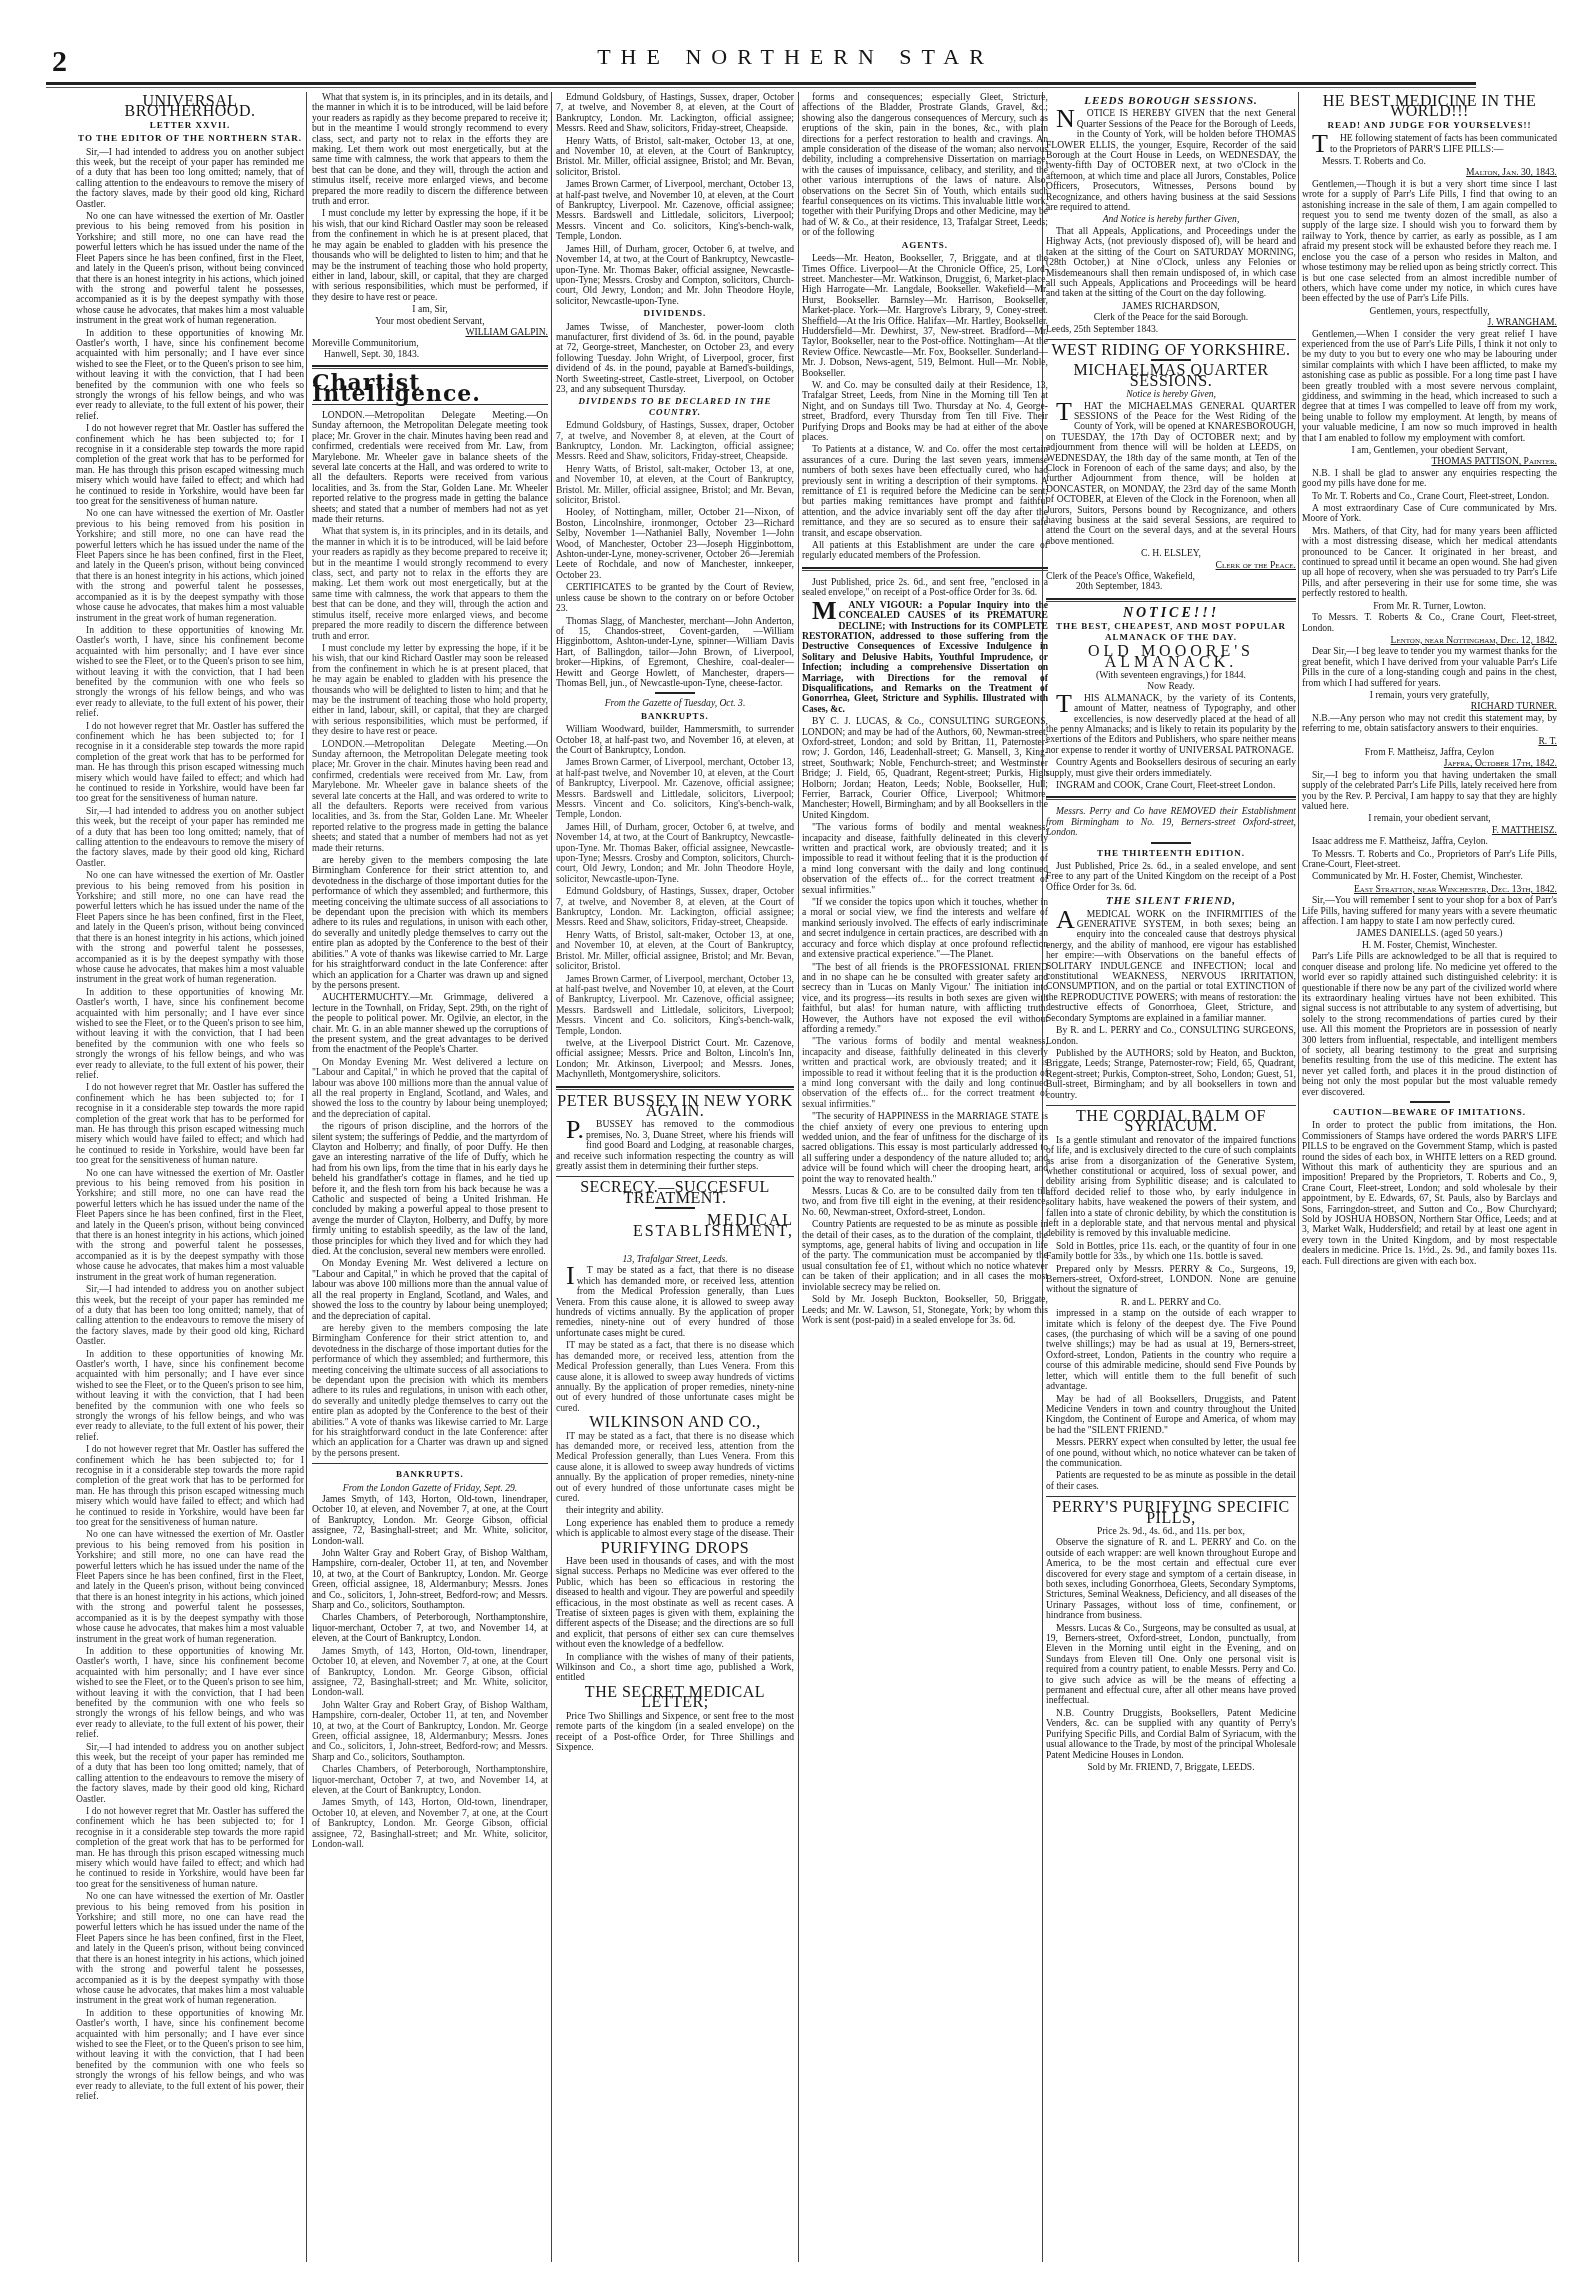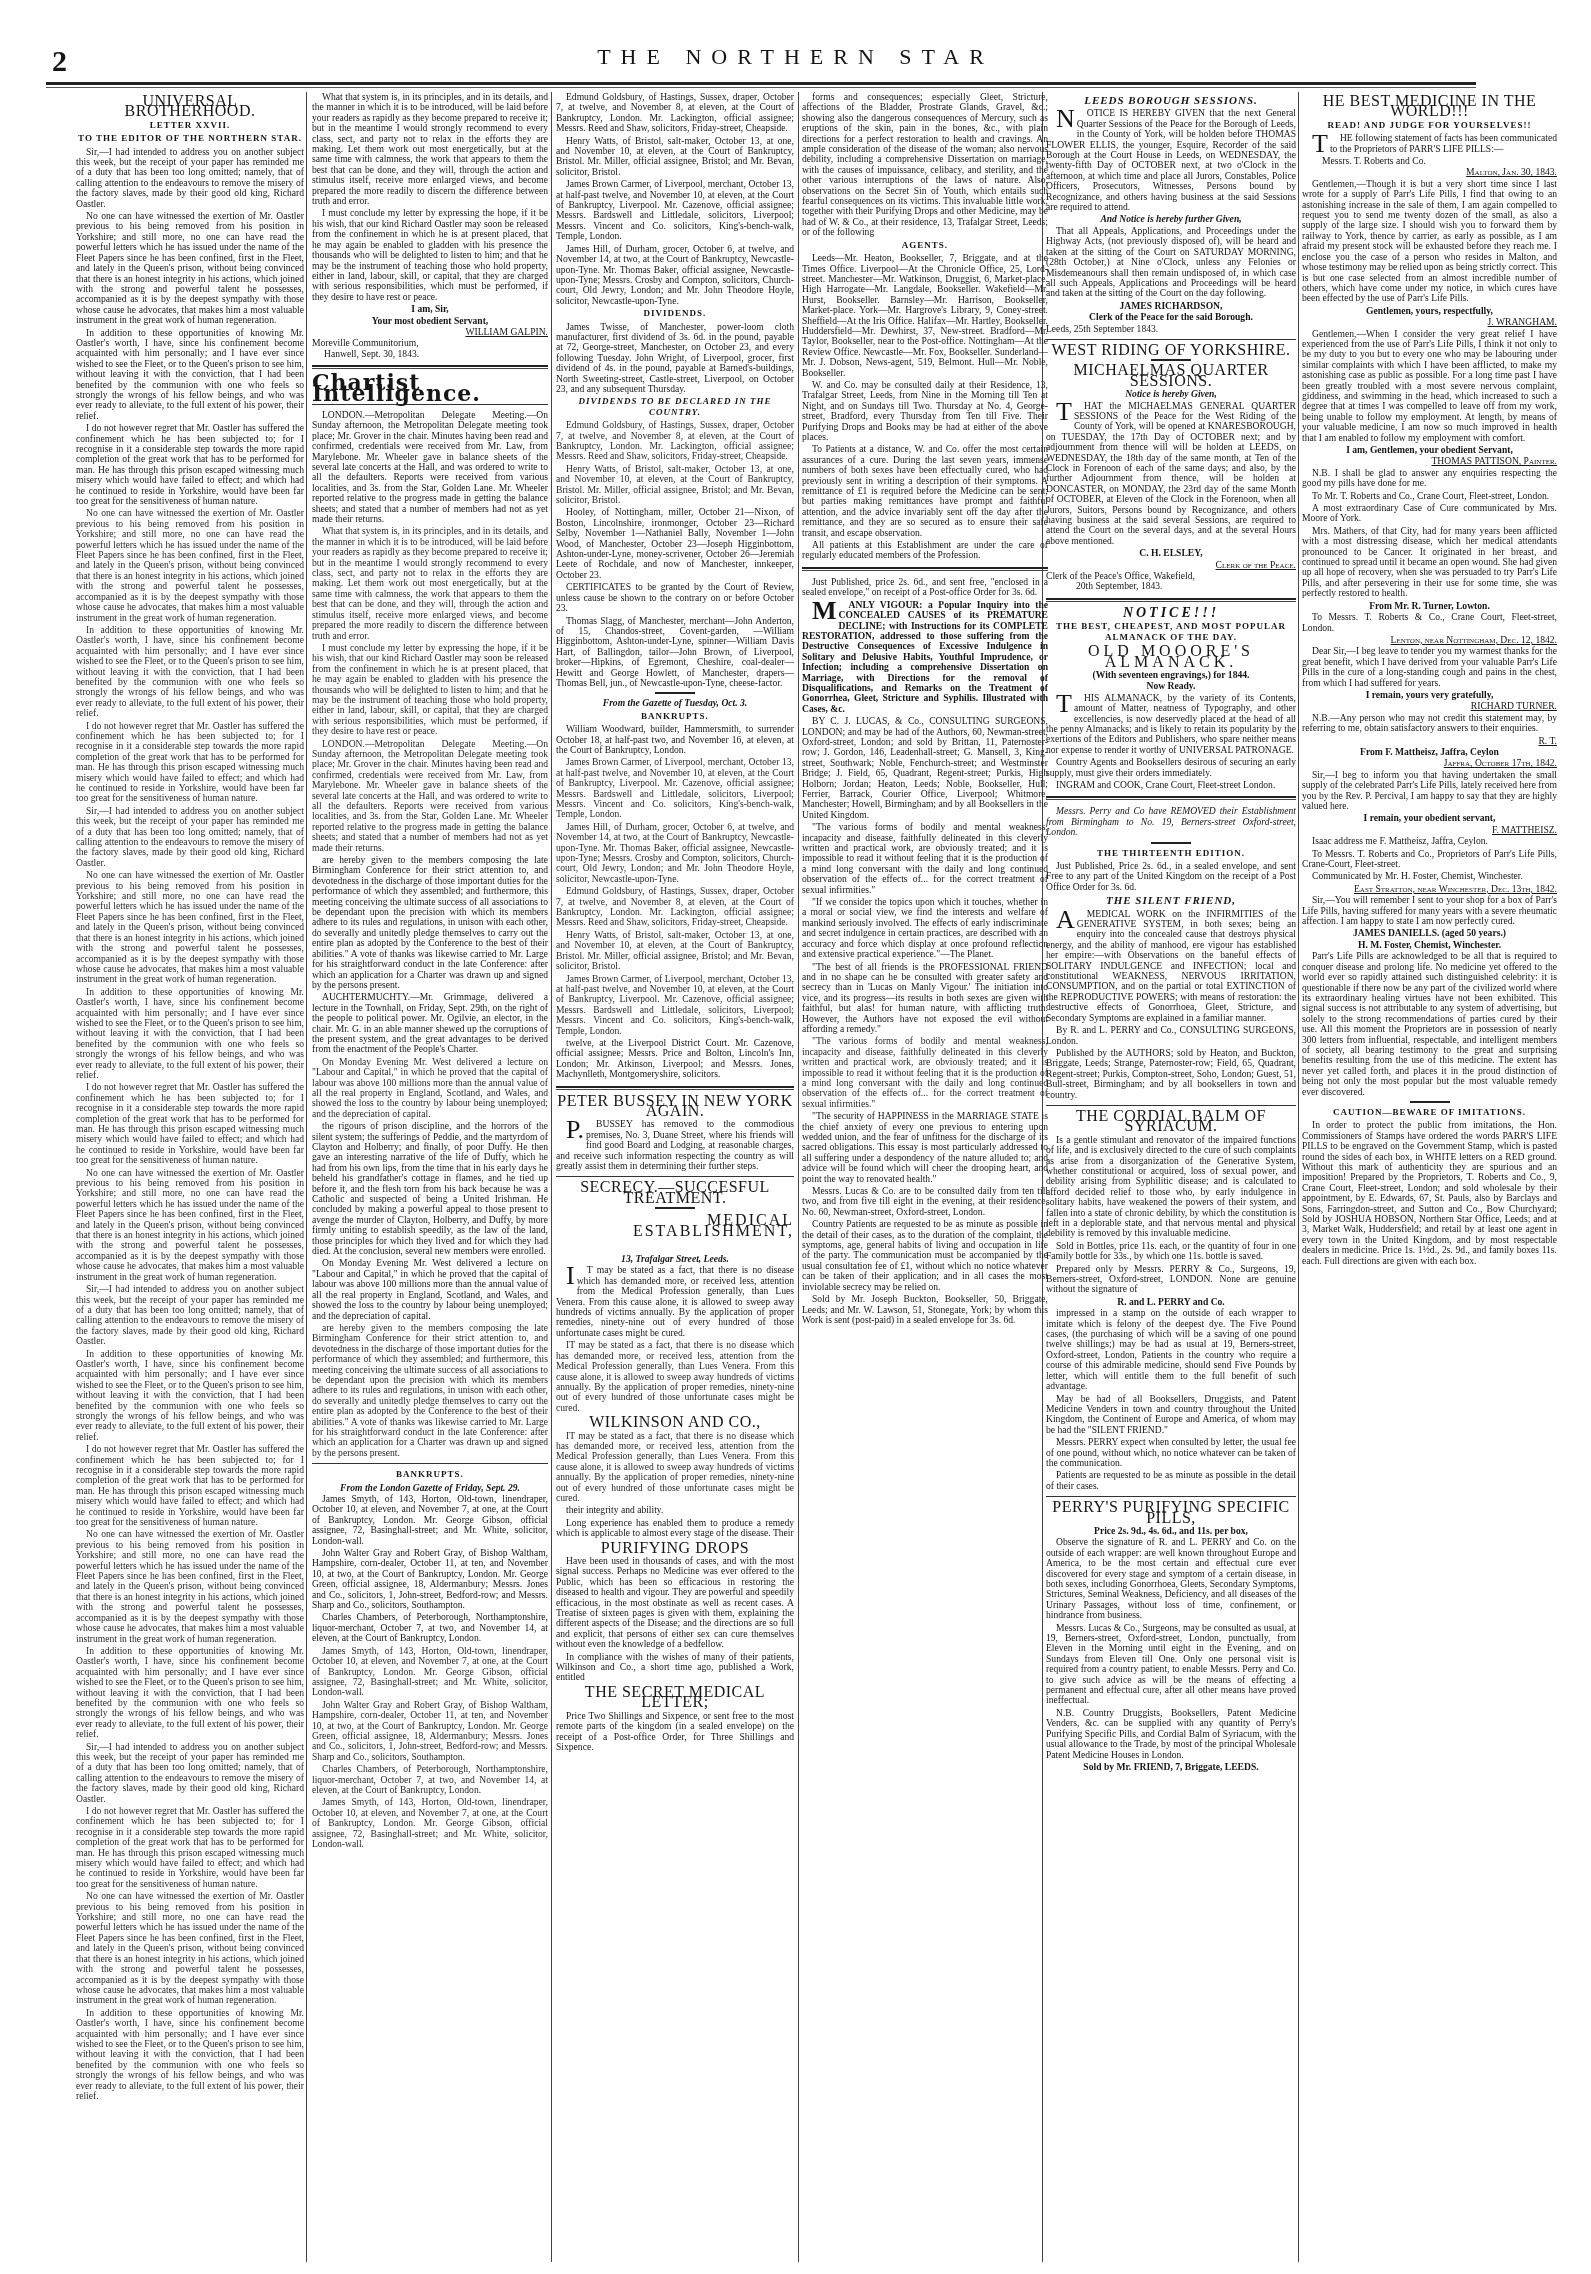--- a/index.html
+++ b/index.html
@@ -21,21 +21,21 @@
   .c6 { left: 1302px; width: 255px; }
   .vrule { position: absolute; top: 92px; width: 0; height: 2170px; border-left: 1px solid #444; }
   .head { text-align: center; font-size: 16px; margin: 4px 0 3px; letter-spacing: 0.5px; }
   .head-sm { text-align: center; font-size: 9px; letter-spacing: 1px; margin: 2px 0 3px; font-weight: bold; }
   .head-bold { text-align: center; font-size: 11px; font-style: italic; font-weight: bold; margin: 3px 0; letter-spacing: 1px; }
   .blackletter { text-align: left; font-size: 22px; font-weight: bold; font-family: "DejaVu Serif", serif;
                  margin: 8px 0 6px; letter-spacing: 1px; }
   .big { text-align: right; font-size: 16px; letter-spacing: 2px; margin: 6px 0 18px; }
   .para { text-indent: 10px; margin: 0 0 2px; }
   .sig { text-align: right; font-variant: small-caps; margin: 1px 0; text-decoration: underline; }
-  .centered { text-align: center; margin: 1px 0; font-weight: bold; }
+  .centered { text-align: center; margin: 1px 0; }
   .italic { font-style: italic; }
   .hr { border-top: 1px solid #333; margin: 5px 0; }
   .hr-double { border-top: 2px solid #222; border-bottom: 1px solid #444; height: 1px; margin: 6px 0; }
   .short-rule { width: 40px; margin: 4px auto; border-top: 2px solid #222; }
   .filler { color: #2a2a2a; }
   .dropcap::first-letter { font-size: 26px; float: left; line-height: 22px; margin-right: 2px; }
 </style>
 </head>
 <body>
 

